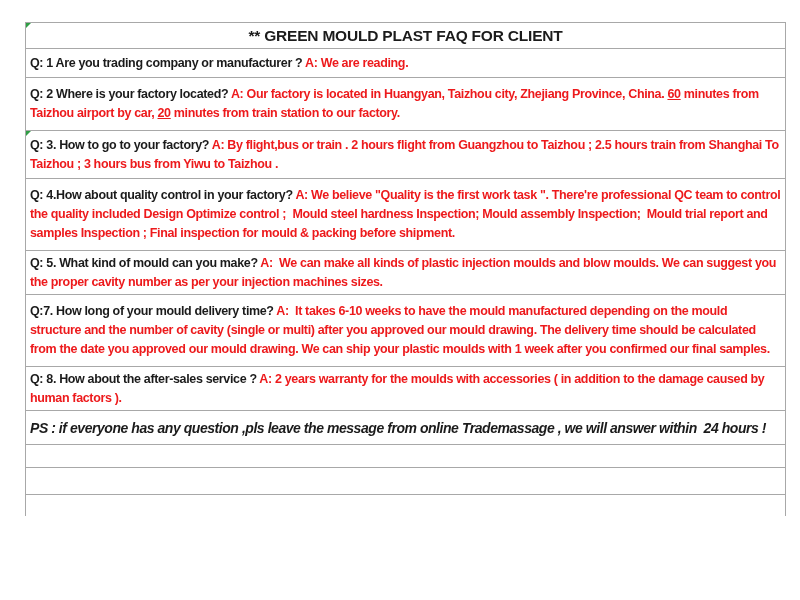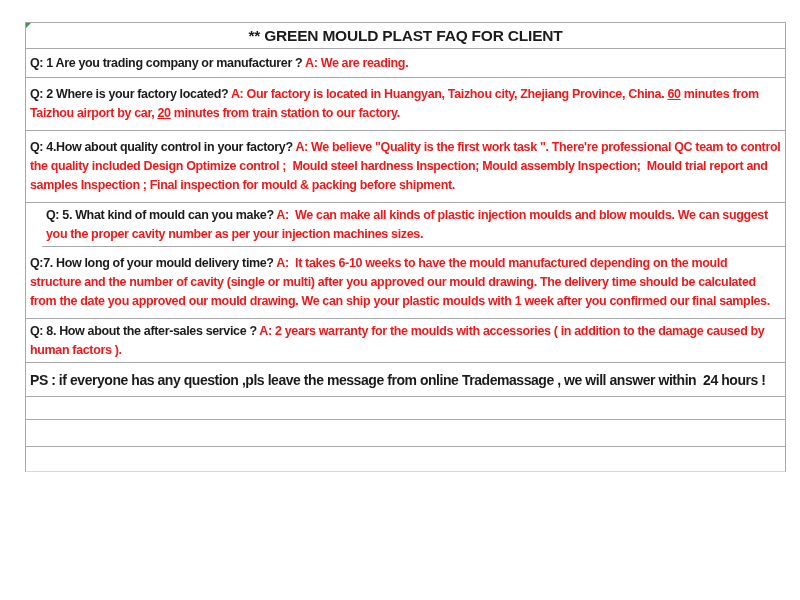--- a/index.html
+++ b/index.html
@@ -60,32 +60,36 @@
       <div class="row title" style="height: 26px;">
         <span class="corner-marker"></span>
         <div class="cell-text"><span class="seg-question">** GREEN MOULD PLAST FAQ FOR CLIENT</span></div>
       </div>
       <div class="row body" style="height: 29px;">
         <div class="cell-text"><span class="seg-question">Q: 1 Are you trading company or manufacturer ? </span><span class="seg-answer">A: We are reading.</span></div>
       </div>
       <div class="row body" style="height: 53px;">
         <div class="cell-text"><span class="seg-question">Q: 2 Where is your factory located? </span><span class="seg-answer">A: Our factory is located in Huangyan, Taizhou city, Zhejiang Province, China. </span><span class="seg-answer-underline">60</span><span class="seg-answer"> minutes from Taizhou airport by car, </span><span class="seg-answer-underline">20</span><span class="seg-answer"> minutes from train station to our factory.</span></div>
       </div>
+      <div class="row body" style="height: 48px;">
+        <span class="corner-marker"></span>
+        <div class="cell-text"><span class="seg-question">Q: 3. How to go to your factory? </span><span class="seg-answer">A: By flight,bus or train . 2 hours flight from Guangzhou to Taizhou ; 2.5 hours train from Shanghai To Taizhou ; 3 hours bus from Yiwu to Taizhou .</span></div>
+      </div>
       <div class="row body" style="height: 72px;">
         <div class="cell-text"><span class="seg-question">Q: 4.How about quality control in your factory? </span><span class="seg-answer">A: We believe "Quality is the first work task ". There're professional QC team to control the quality included Design Optimize control ;  Mould steel hardness Inspection; Mould assembly Inspection;  Mould trial report and samples Inspection ; Final inspection for mould &amp; packing before shipment.</span></div>
       </div>
-      <div class="row body" style="height: 44px; margin-left: 16px;">
+      <div class="row body" style="height: 44px;">
         <div class="cell-text"><span class="seg-question">Q: 5. What kind of mould can you make? </span><span class="seg-answer">A:  We can make all kinds of plastic injection moulds and blow moulds. We can suggest you the proper cavity number as per your injection machines sizes.</span></div>
       </div>
       <div class="row body" style="height: 72px;">
         <div class="cell-text"><span class="seg-question">Q:7. How long of your mould delivery time? </span><span class="seg-answer">A:  It takes 6-10 weeks to have the mould manufactured depending on the mould structure and the number of cavity (single or multi) after you approved our mould drawing. The delivery time should be calculated from the date you approved our mould drawing. We can ship your plastic moulds with 1 week after you confirmed our final samples.</span></div>
       </div>
       <div class="row body" style="height: 44px;">
         <div class="cell-text"><span class="seg-question">Q: 8. How about the after-sales service ? </span><span class="seg-answer">A: 2 years warranty for the moulds with accessories ( in addition to the damage caused by human factors ).</span></div>
       </div>
-      <div class="row big" style="height: 34px;">
+      <div class="row big" style="height: 34px; font-style: italic;">
         <div class="cell-text"><span class="seg-question">PS : if everyone has any question ,pls leave the message from online Trademassage , we will answer within  24 hours !</span></div>
       </div>
       <div class="row body" style="height: 23px;"></div>
       <div class="row body" style="height: 27px;"></div>
       <div class="row body" style="height: 24px;"></div>
     </div>
 </div>
 
 </body></html>

